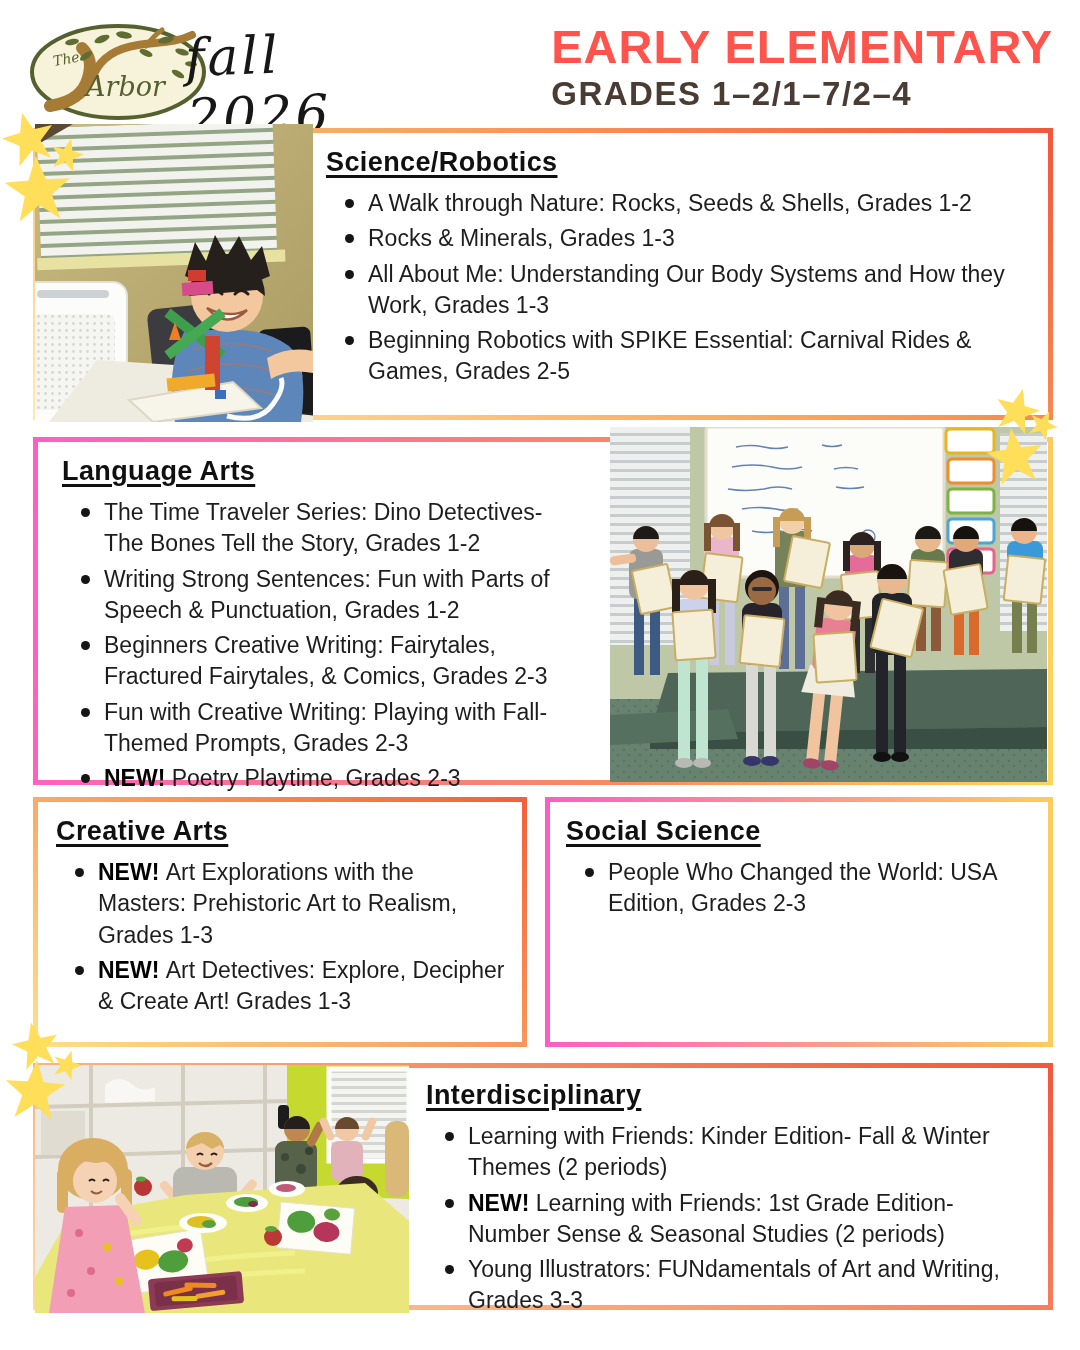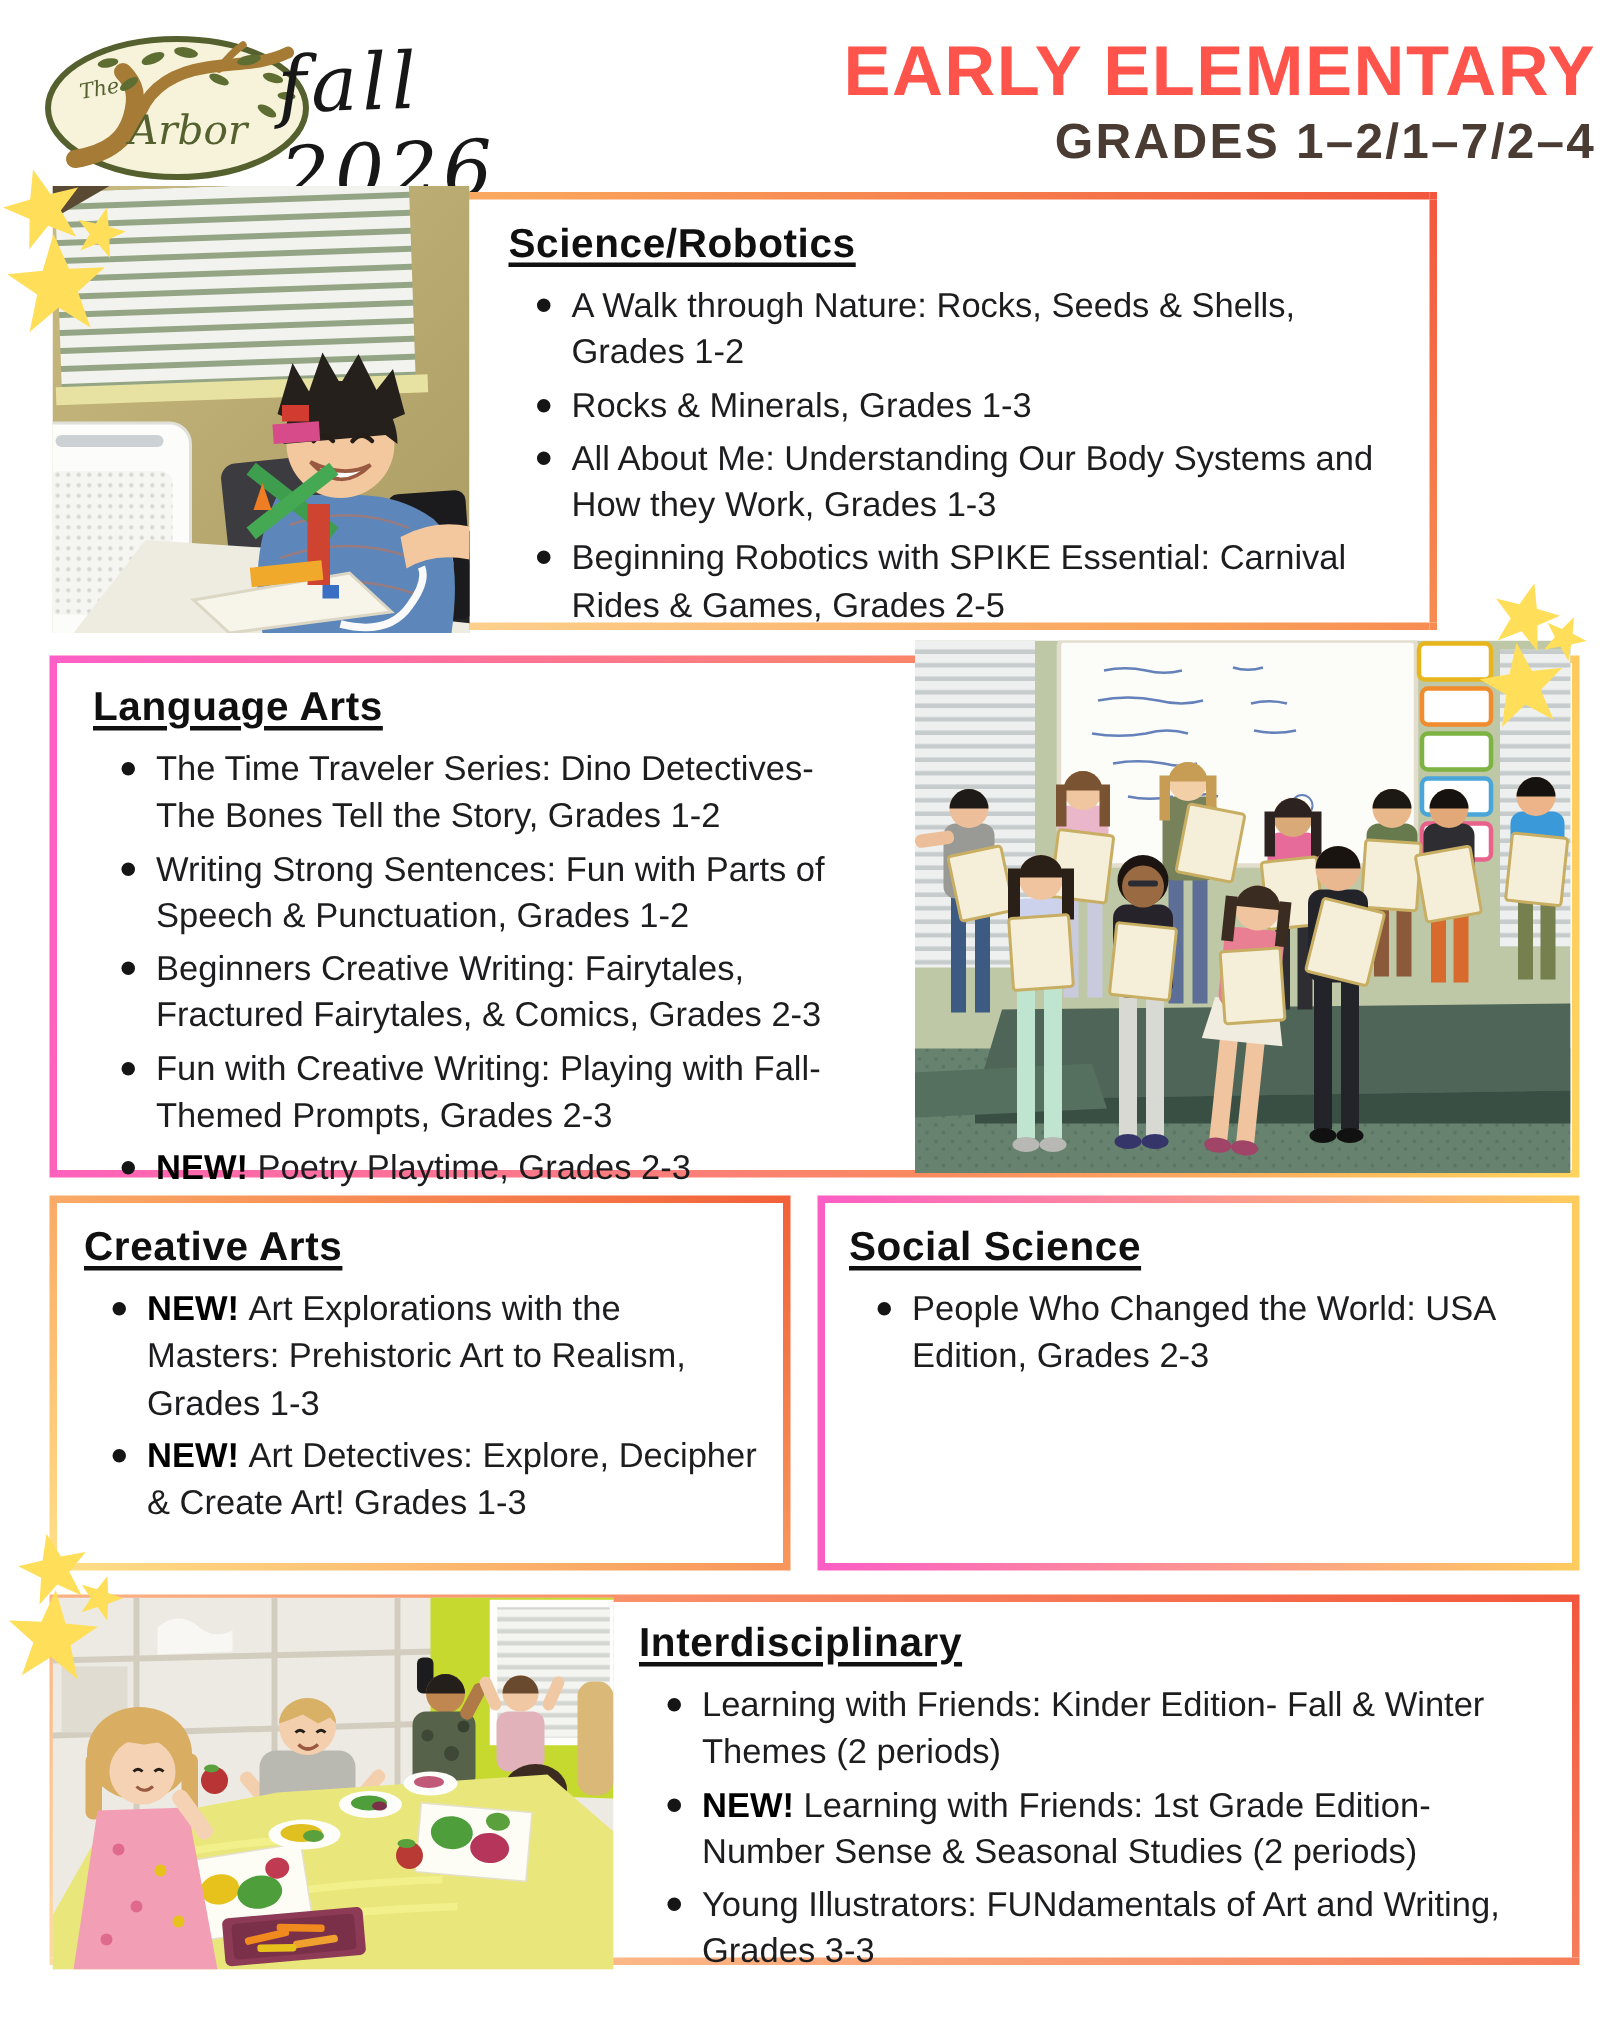--- a/index.html
+++ b/index.html
@@ -9,30 +9,30 @@
     font-family:"Liberation Sans", sans-serif;
   }
   
   .logo { position:absolute; left:28px; top:22px; width:180px; height:100px; }
   .season {
     position:absolute; left:186px; top:24px; width:230px;
     font-family:"DejaVu Serif", serif; font-style:italic;
     font-size:52px; color:#171717; letter-spacing:3px;
     transform:rotate(-2deg);
   }
-  .title-block { position:absolute; right:16px; top:22px; text-align:right; }
+  .title-block { position:absolute; right:27px; top:22px; }
   .main-title  { font-size:47px; font-weight:800; color:#ff544c; letter-spacing:1px; line-height:1.05; }
   .sub-title   { font-size:33px; font-weight:700; color:#4a3b33; letter-spacing:1.5px; margin-top:4px; }
 
   
   .box {
     position:absolute; box-sizing:border-box; background:#fff;
     border:5px solid #f4613a; border-image-slice:1; z-index:1;
   }
-  #box-science  { left:46px;  top:128px;  width:912px; height:292px;
+  #box-science  { left:33px;  top:128px;  width:1020px; height:292px;
                   border-image-source:linear-gradient(35deg,#ffe9a8,#f9a45c 55%,#f2573d);
                   padding:8px 22px 8px 288px; }
   #box-language { left:33px;  top:437px;  width:1020px; height:348px;
                   border-image-source:linear-gradient(100deg,#ff5ec6,#f98a5e 60%,#ffd45e);
                   padding:8px 460px 8px 24px; }
   #box-creative { left:33px;  top:797px;  width:494px;  height:250px;
                   border-image-source:linear-gradient(35deg,#ffdf87,#f2613a);
                   padding:8px 14px 8px 18px; }
   #box-social   { left:545px; top:797px;  width:508px;  height:250px;
                   border-image-source:linear-gradient(90deg,#fb5ec4,#fdcb5e);

